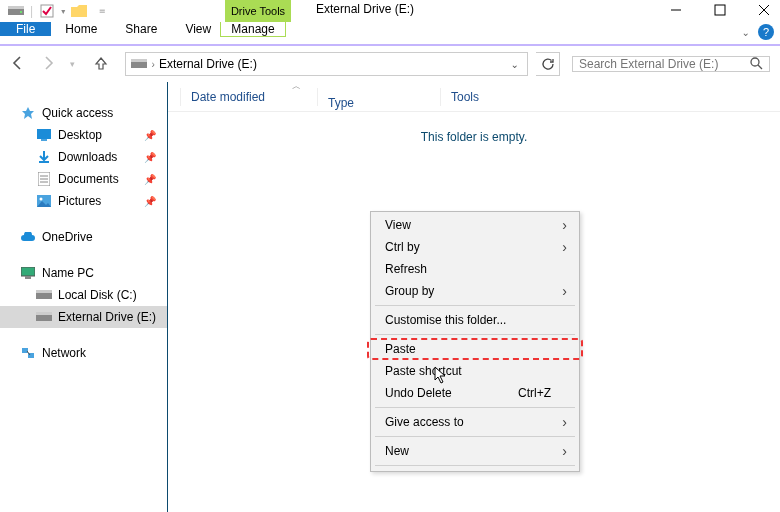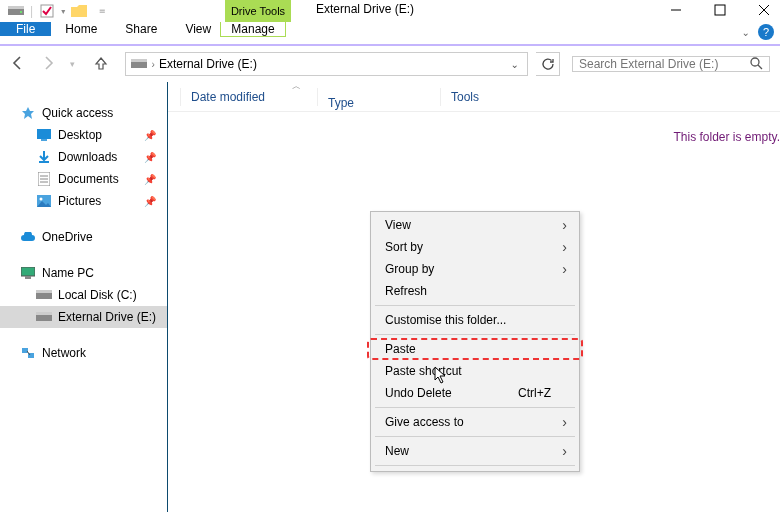--- a/index.html
+++ b/index.html
@@ -48,21 +48,21 @@
 
   .content { flex: 1; position: relative; }
   .columns { height: 30px; display: flex; align-items: center; border-bottom: 1px solid #eee; padding-left: 12px; color: #1f4e8c; font-size: 12px; position: relative; }
   .col { cursor: default; }
   .col-name { width: 248px; }
   .col-date { width: 126px; }
   .col-type { width: 112px; margin-top: 12px; }
   .col-size { }
   .col-sep { border-right: 1px solid #eee; height: 18px; margin-right: 10px; }
   .sort-ind { position: absolute; left: 124px; top: -2px; color: #888; font-size: 9px; }
-  .empty-msg { text-align: right; color: #701a75; padding-top: 18px; font-size: 12px; }
+  .empty-msg { text-align: center; color: #0c4a6e; padding-top: 18px; font-size: 12px; }
 
   
   .context-menu { position: absolute; left: 370px; top: 211px; width: 210px; background: #f2f2f2; border: 1px solid #bcbcbc; box-shadow: 2px 2px 4px rgba(0,0,0,0.15); padding: 2px; font-size: 12px; }
   .cm-item { height: 22px; display: flex; align-items: center; padding: 0 12px 0 12px; position: relative; cursor: default; }
   .cm-item.submenu::after { content: "›"; position: absolute; right: 10px; font-size: 14px; color: #444; }
   .cm-sep { height: 1px; background: #d0d0d0; margin: 3px 2px; }
   .cm-shortcut { position: absolute; right: 26px; }
   .cm-highlight { position: absolute; left: 367px; top: 338px; width: 216px; height: 22px; border: 2px dashed #e33; border-radius: 4px; pointer-events: none; z-index: 10; }
   .cursor { position: absolute; left: 434px; top: 366px; z-index: 20; pointer-events: none; }
 
@@ -292,27 +292,27 @@
     </div>
     <div class="empty-msg">This folder is empty.</div>
   </div>
 </div>
 
 <div class="context-menu">
   <div class="cm-item submenu">
       <span>View</span>
     </div>
   <div class="cm-item submenu">
-      <span>Sort by</span>
+      <span>Ctrl by</span>
+    </div>
+  <div class="cm-item">
+      <span>Refresh</span>
     </div>
   <div class="cm-item submenu">
       <span>Group by</span>
-    </div>
-  <div class="cm-item">
-      <span>Refresh</span>
     </div>
   <div class="cm-sep"></div>
   <div class="cm-item">
       <span>Customise this folder...</span>
     </div>
   <div class="cm-sep"></div>
   <div class="cm-item">
       <span>Paste</span>
     </div>
   <div class="cm-item">

